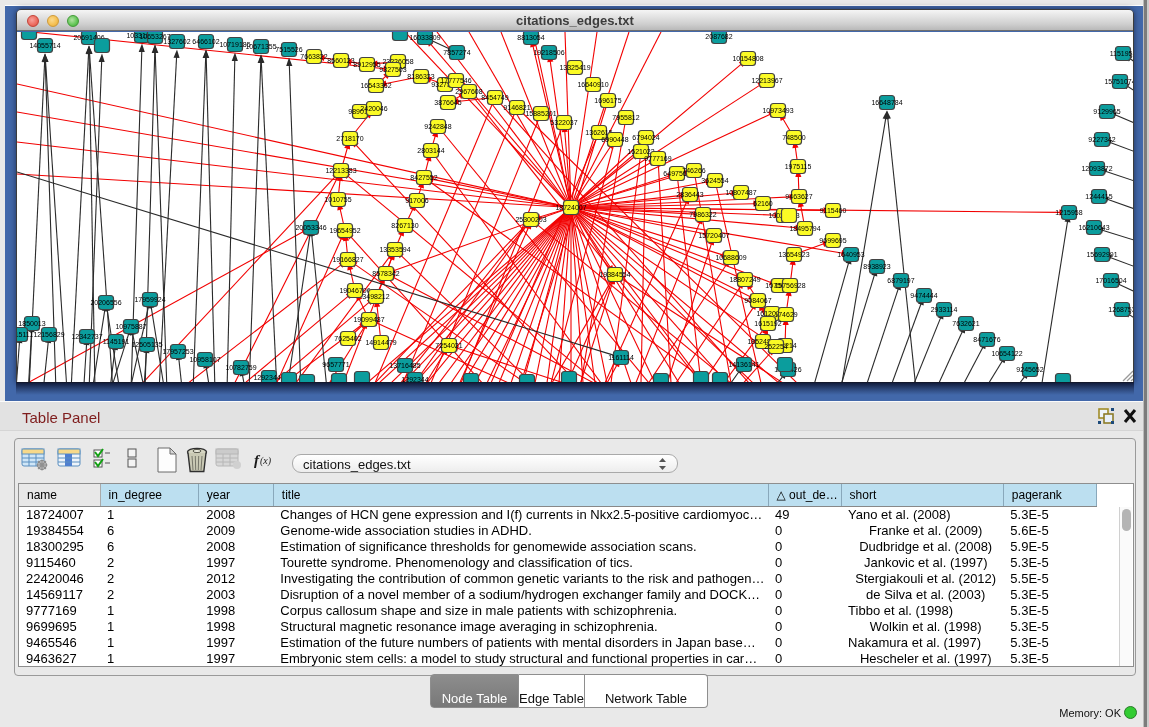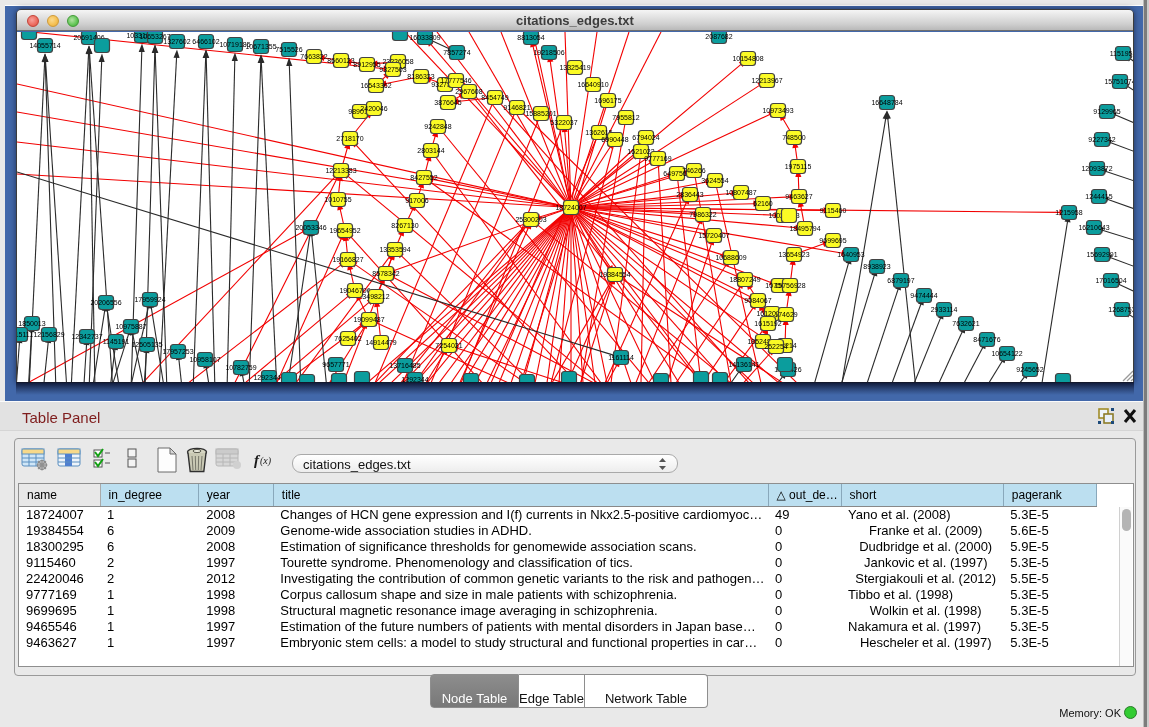--- a/index.html
+++ b/index.html
@@ -866,40 +866,49 @@
             <td>0</td>
             <td class="t" style="text-align:center">Franke et al. (2009)</td>
             <td>5.6E-5</td>
           </tr>
           <tr>
             <td>18300295</td>
             <td>6</td>
             <td style="padding-left:8px">2008</td>
             <td class="t">Estimation of significance thresholds for genomewide association scans.</td>
             <td>0</td>
-            <td class="t" style="text-align:center">Dudbridge et al. (2000)</td>
+            <td class="t" style="text-align:center">Dudbridge et al. (2008)</td>
             <td>5.9E-5</td>
           </tr>
           <tr>
             <td>9115460</td>
             <td>2</td>
             <td style="padding-left:8px">1997</td>
             <td class="t">Tourette syndrome. Phenomenology and classification of tics.</td>
             <td>0</td>
             <td class="t" style="text-align:center">Jankovic et al. (1997)</td>
             <td>5.3E-5</td>
           </tr>
           <tr>
             <td>22420046</td>
             <td>2</td>
             <td style="padding-left:8px">2012</td>
             <td class="t">Investigating the contribution of common genetic variants to the risk and pathogen…</td>
             <td>0</td>
             <td class="t" style="text-align:center">Stergiakouli et al. (2012)</td>
             <td>5.5E-5</td>
+          </tr>
+          <tr>
+            <td>14569117</td>
+            <td>2</td>
+            <td style="padding-left:8px">2003</td>
+            <td class="t">Disruption of a novel member of a sodium/hydrogen exchanger family and DOCK…</td>
+            <td>0</td>
+            <td class="t" style="text-align:center">de Silva et al. (2003)</td>
+            <td>5.3E-5</td>
           </tr>
           <tr>
             <td>9777169</td>
             <td>1</td>
             <td style="padding-left:8px">1998</td>
             <td class="t">Corpus callosum shape and size in male patients with schizophrenia.</td>
             <td>0</td>
             <td class="t" style="text-align:left">Tibbo et al. (1998)</td>
             <td>5.3E-5</td>
           </tr>

